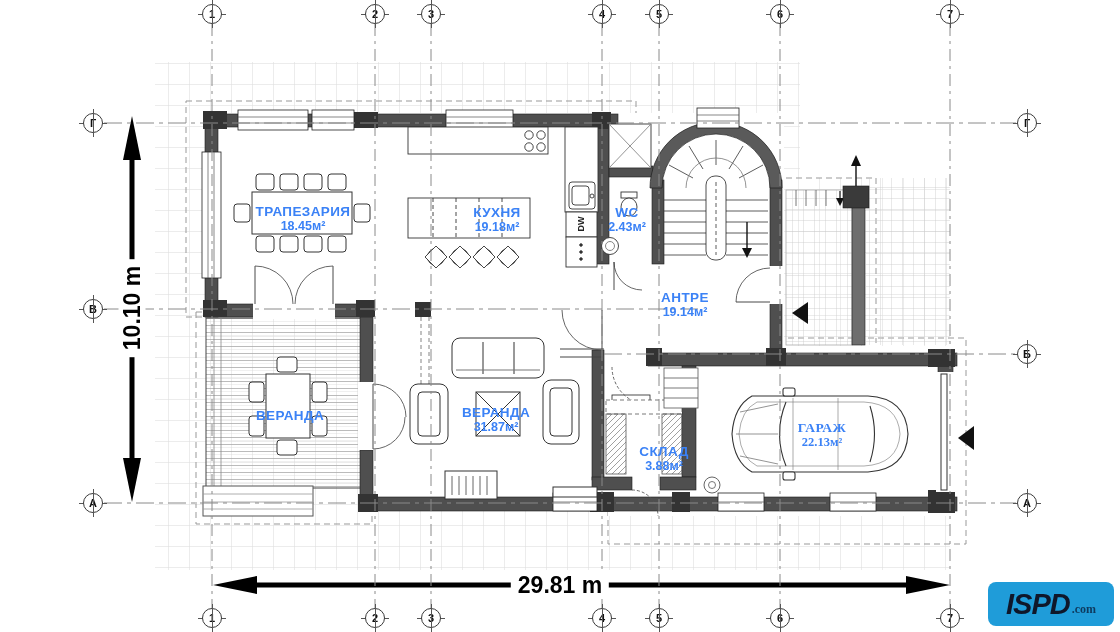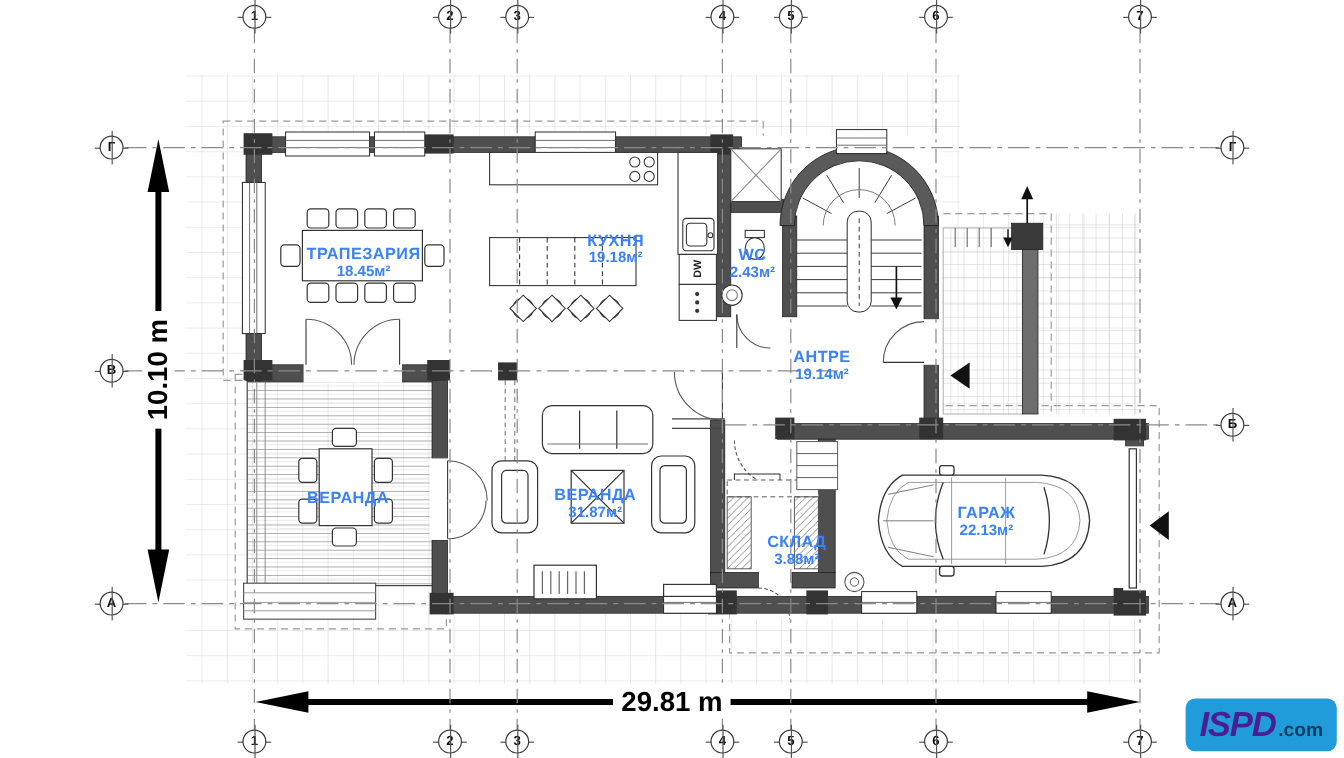--- a/index.html
+++ b/index.html
@@ -23,22 +23,22 @@
   
   .dim-label{position:absolute;transform:translate(-50%,-50%);background:#fff;padding:0 7px;
              font-weight:700;font-size:23px;color:#000;z-index:5;}
   #dim-v{transform:translate(-50%,-50%) rotate(-90deg);}
   
   #dw{position:absolute;left:568px;top:211px;width:26px;height:26px;display:flex;align-items:center;
       justify-content:center;transform:rotate(-90deg);font-weight:700;font-size:9px;color:#222;z-index:5;}
   
   #logo{position:absolute;left:988px;top:582px;width:126px;height:44px;border-radius:8px;
         display:flex;align-items:center;justify-content:center;z-index:7;cursor:pointer;}
-  #logo .logo-main{font-weight:700;font-style:italic;font-size:29px;color:#4c1d95;letter-spacing:-1px;line-height:1;}
-  #logo .logo-suffix{font-weight:700;font-size:16px;margin-left:2px;margin-top:10px;line-height:1;}
+  #logo .logo-main{font-weight:700;font-style:italic;font-size:29px;color:#0f172a;letter-spacing:-1px;line-height:1;}
+  #logo .logo-suffix{font-weight:700;font-size:12px;margin-left:2px;margin-top:10px;line-height:1;font-family:Liberation Serif, serif;}
 </style>
 </head>
 <body>
 
 <div id="plan">
 
 <svg id="plan-svg" width="1120" height="632" viewBox="0 0 1120 632">
   <defs>
     <pattern id="grid21" width="21" height="21" patternUnits="userSpaceOnUse">
       <path d="M21 0H0V21" fill="none" stroke="#dadada" stroke-width="1"></path>
@@ -432,21 +432,21 @@
     <div class="bubble" style="left: 93px; top: 503px;">
       <span class="num">А</span>
     </div>
     <div class="bubble" style="left: 1027px; top: 503px;">
       <span class="num">А</span>
     </div>
     <div class="room-label" style="left: 303px; top: 219px;">
       <span class="rname">ТРАПЕЗАРИЯ</span>
       <span class="rarea">18.45м²</span>
     </div>
-    <div class="room-label" style="left: 497px; top: 208px; margin-left: 16px;">
+    <div class="room-label" style="left: 497px; top: 220px;">
       <span class="rname">КУХНЯ</span>
       <span class="rarea">19.18м²</span>
     </div>
     <div class="room-label" style="left: 627px; top: 220px;">
       <span class="rname">WC</span>
       <span class="rarea">2.43м²</span>
     </div>
     <div class="room-label" style="left: 685px; top: 305px;">
       <span class="rname">АНТРЕ</span>
       <span class="rarea">19.14м²</span>
@@ -455,17 +455,17 @@
       <span class="rname">ВЕРАНДА</span>
     </div>
     <div class="room-label" style="left: 496px; top: 420px;">
       <span class="rname">ВЕРАНДА</span>
       <span class="rarea">31.87м²</span>
     </div>
     <div class="room-label" style="left: 664px; top: 459px;">
       <span class="rname">СКЛАД</span>
       <span class="rarea">3.88м²</span>
     </div>
-    <div class="room-label" style="left: 822px; top: 435px;">
+    <div class="room-label" style="left: 822px; top: 435px; font-family: Liberation Serif, serif;">
       <span class="rname">ГАРАЖ</span>
       <span class="rarea">22.13м²</span>
     </div>
   </div>
 
 </body></html>

